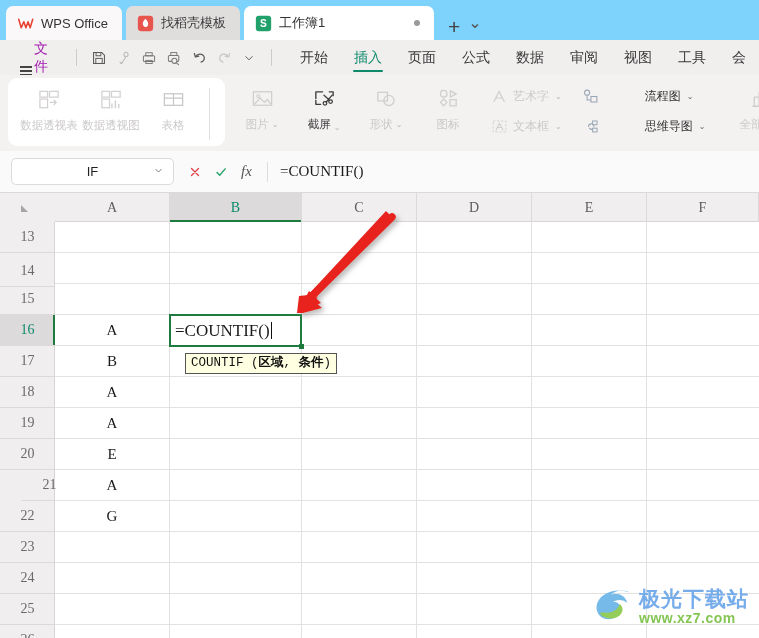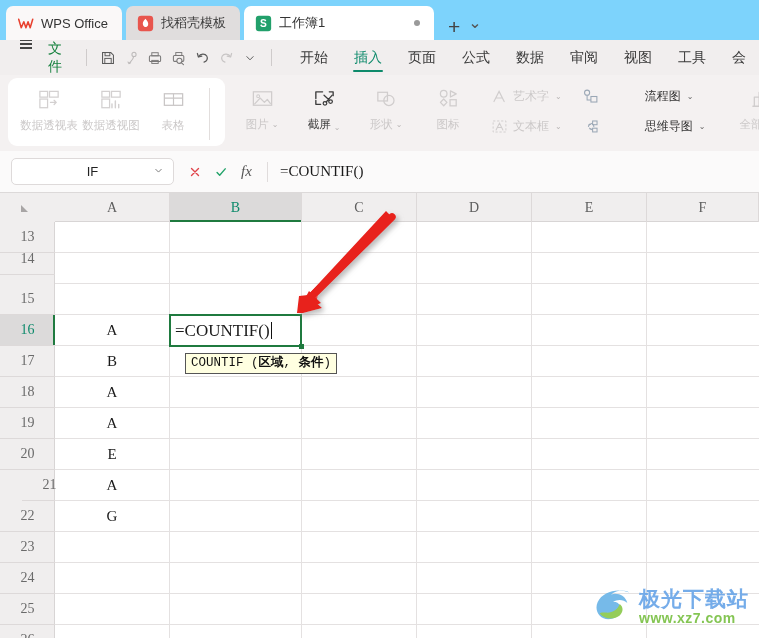--- a/index.html
+++ b/index.html
@@ -37,22 +37,22 @@
   }
   .tab-chev { margin-left: 4px; margin-bottom: 8px; color: #555; }
 
   
   .menubar {
     position: absolute; top: 40px; left: 0; width: 759px; height: 35px;
     background: #f1eeee;
     display: flex; align-items: center; padding-left: 12px; gap: 0;
   }
   .mi-file {
-    display: flex; align-items: flex-start; gap: 16px; font-size: 14px;
-    color: #15803d; padding: 0 8px; cursor: default;
+    display: flex; align-items: flex-end; gap: 2px; font-size: 14px;
+    color: #a21caf; padding: 0 8px; cursor: default;
   }
   .hamburger { display: inline-flex; flex-direction: column; gap: 2.5px; }
   .hamburger i { display: block; width: 12px; height: 1.4px; background: #444; }
   .qsep { width: 1px; height: 17px; background: #cfcbcb; margin: 0 9px; }
   .qbtn {
     width: 27px; height: 24px; display: flex; align-items: center;
     justify-content: center; cursor: default;
   }
   .rtabs { display: flex; align-items: center; margin-left: 6px; }
   .rtab {
@@ -515,21 +515,21 @@
       <div class="ch" style="left:55px;width:115px;">A</div>
       <div class="ch sel" style="left:170px;width:132px;">B</div>
       <div class="ch" style="left:302px;width:115px;">C</div>
       <div class="ch" style="left:417px;width:115px;">D</div>
       <div class="ch" style="left:532px;width:115px;">E</div>
       <div class="ch" style="left:647px;width:112px;">F</div>
     </div>
 
     <div class="rowhead">
       <div class="rh" style="top:0px;height:31px;">13</div>
-      <div class="rh" style="top:22px;height:31px;">14</div>
+      <div class="rh" style="top:34px;height:31px;">14</div>
       <div class="rh" style="top:62px;height:31px;">15</div>
       <div class="rh sel" style="top:93px;height:31px;">16</div>
       <div class="rh" style="top:124px;height:31px;">17</div>
       <div class="rh" style="top:155px;height:31px;">18</div>
       <div class="rh" style="top:186px;height:31px;">19</div>
       <div class="rh" style="top:217px;height:31px;">20</div>
       <div class="rh" style="top:248px;height:31px;margin-left:22px;">21</div>
       <div class="rh" style="top:279px;height:31px;">22</div>
       <div class="rh" style="top:310px;height:31px;">23</div>
       <div class="rh" style="top:341px;height:31px;">24</div>

